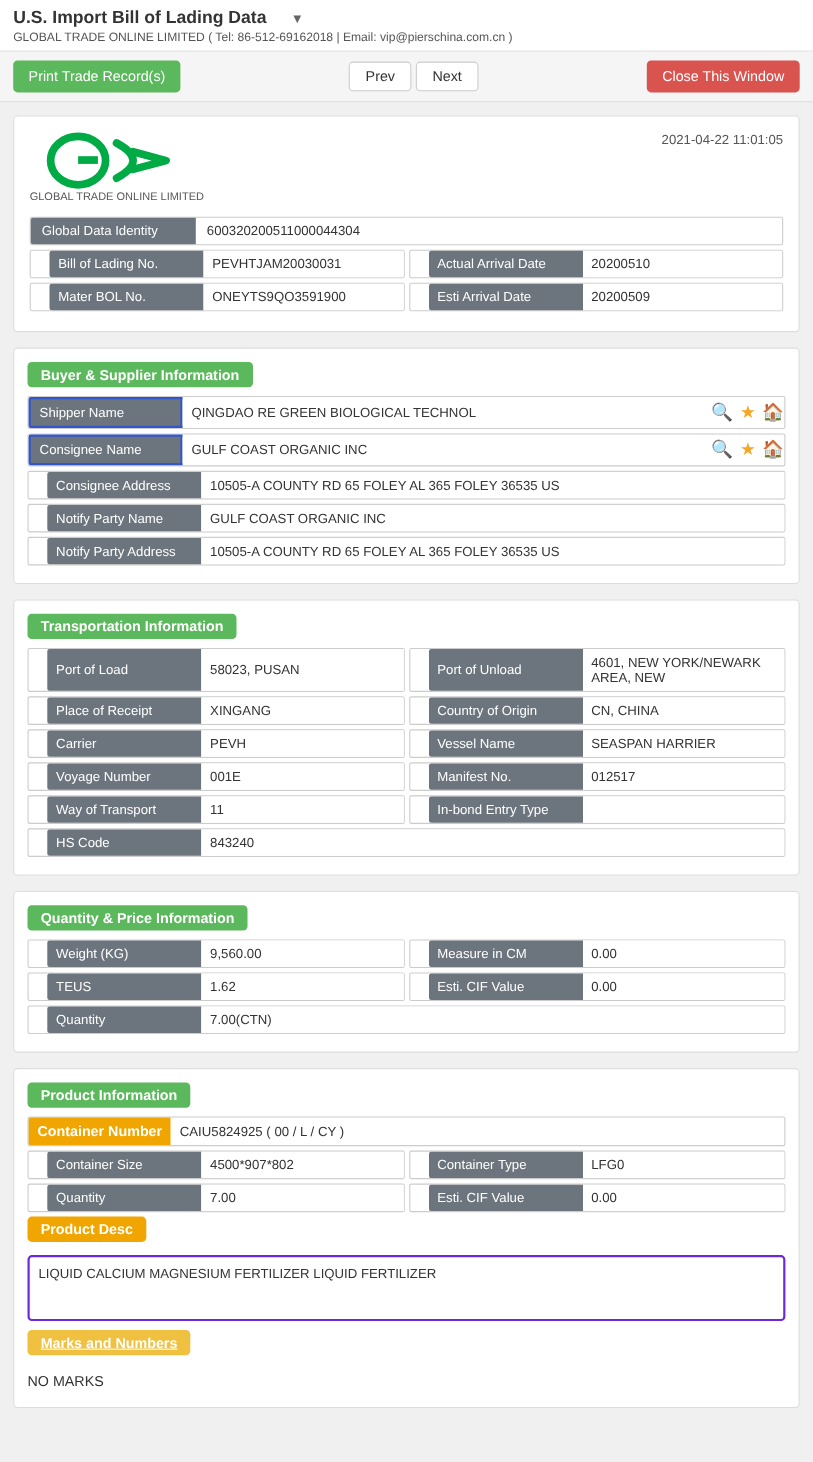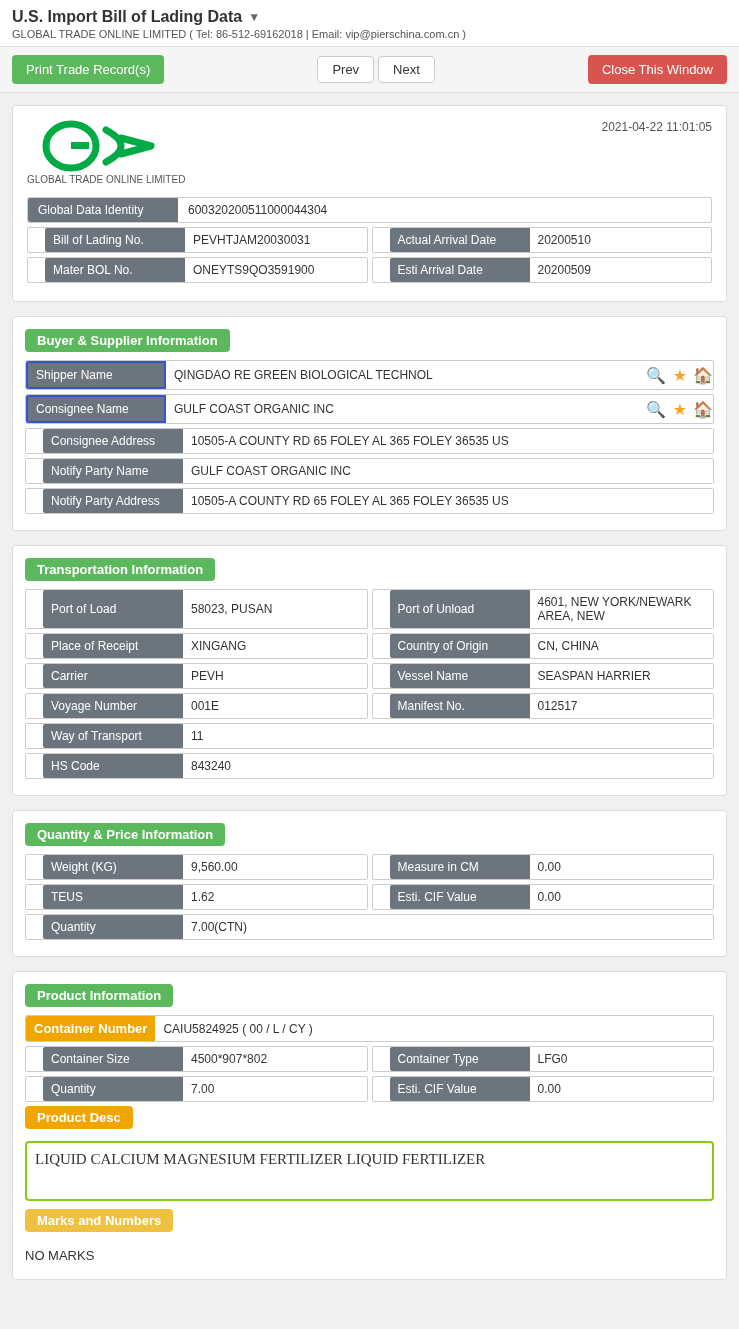--- a/index.html
+++ b/index.html
@@ -1,19 +1,19 @@
 <!DOCTYPE html>
 <html><head>
   <meta charset="utf-8">
   <style>
     * { box-sizing: border-box; margin: 0; padding: 0; }
     body { font-family: Arial, sans-serif; font-size: 13px; background: #f0f0f0; color: #333; width: 739px; }
 
     .page-header { background: #fff; padding: 8px 12px 6px; border-bottom: 1px solid #ddd; }
-    .page-title { font-size: 16px; font-weight: bold; color: #333; display: flex; align-items: center; gap: 6px; }
+    .page-title { font-size: 16px; font-weight: bold; color: #333; display: flex; align-items: center; gap: 22px; }
     .page-title .dropdown-arrow { color: #666; font-size: 12px; }
     .company-info { font-size: 11px; color: #555; margin-top: 2px; }
 
     .toolbar { background: #f5f5f5; padding: 8px 12px; display: flex; align-items: center; justify-content: space-between; border-bottom: 1px solid #ddd; }
     .btn-print { background: #5cb85c; color: #fff; border: none; padding: 7px 14px; border-radius: 4px; cursor: pointer; font-size: 13px; }
     .btn-nav { background: #fff; border: 1px solid #ccc; padding: 5px 14px; border-radius: 4px; cursor: pointer; font-size: 13px; color: #333; }
     .nav-group { display: flex; gap: 4px; }
     .btn-close { background: #d9534f; color: #fff; border: none; padding: 7px 14px; border-radius: 4px; cursor: pointer; font-size: 13px; text-align: right; }
 
     .content-area { padding: 12px; }
@@ -27,39 +27,39 @@
 
     .field-row { display: flex; align-items: stretch; border: 1px solid #ccc; margin-bottom: 4px; border-radius: 2px; padding-left: 17px; }
     .field-label { background: #6c757d; color: #fff; padding: 5px 8px; min-width: 140px; font-size: 12px; display: flex; align-items: center; border-radius: 2px 0 0 2px; }
     .field-value { padding: 5px 8px; flex: 1; background: #fff; font-size: 12px; display: flex; align-items: center; }
 
     .two-col { display: flex; gap: 4px; margin-bottom: 4px; }
     .two-col .field-row { flex: 1; margin-bottom: 0; }
 
     .section-header { display: inline-block; background: #5cb85c; color: #fff; padding: 4px 12px; border-radius: 4px; font-size: 13px; font-weight: bold; margin-bottom: 8px; }
     .section-header-orange { display: inline-block; background: #f0a500; color: #fff; padding: 4px 12px; border-radius: 4px; font-size: 13px; font-weight: bold; margin-bottom: 0; }
-    .section-header-yellow { display: inline-block; background: #f0c040; color: #fff; padding: 4px 12px; border-radius: 4px; font-size: 13px; font-weight: bold; margin-bottom: 6px; }
+    .section-header-yellow { display: inline-block; background: #f0c040; color: #fff; padding: 4px 12px; border-radius: 4px; font-size: 13px; font-weight: bold; margin-bottom: 6px; text-decoration: underline; }
     .section-wrapper { background: #fff; border: 1px solid #ddd; border-radius: 4px; padding: 12px; margin-bottom: 14px; }
 
     .global-data-row { display: flex; border: 1px solid #ccc; margin-bottom: 4px; border-radius: 2px; }
     .global-label { background: #6c757d; color: #fff; padding: 5px 10px; min-width: 150px; font-size: 12px; display: flex; align-items: center; border-radius: 2px 0 0 2px; }
     .global-value { padding: 5px 10px; font-size: 12px; flex: 1; display: flex; align-items: center; }
 
     .icons-group { display: flex; align-items: center; gap: 6px; margin-left: 8px; }
     .icon-search { color: #888; font-size: 16px; cursor: pointer; }
     .icon-star { color: #f5a623; font-size: 16px; cursor: pointer; }
     .icon-home { color: #888; font-size: 16px; cursor: pointer; }
 
     .field-with-icon { display: flex; align-items: center; border: 1px solid #ccc; margin-bottom: 4px; border-radius: 2px; }
     .field-with-icon .field-label { border-radius: 2px 0 0 2px; }
     .field-with-icon .field-value { flex: 1; }
 
     .highlighted-label { border: 2px solid #3355cc; border-radius: 3px; }
 
-    .product-desc-box { border: 2px solid #84cc16; border-radius: 4px; padding: 8px; margin: 8px 0; min-height: 60px; font-size: 15px; font-family: Liberation Serif, serif; }
+    .product-desc-box { border: 2px solid #6d28d9; border-radius: 4px; padding: 8px; margin: 8px 0; min-height: 60px; font-size: 12px; }
 
     .container-num-row { display: flex; align-items: center; border: 1px solid #ccc; margin-bottom: 4px; border-radius: 2px; }
     .container-num-label { padding: 5px 8px; border-radius: 2px 0 0 2px; }
     .container-num-value { padding: 5px 8px; font-size: 12px; flex: 1; }
   </style>
 </head>
 <body>
 
 <div class="page-header">
   <div class="page-title">
@@ -224,20 +224,24 @@
         <div class="field-value">012517</div>
       </div>
     </div>
 
     
     <div class="two-col">
       <div class="field-row">
         <div class="field-label">Way of Transport</div>
         <div class="field-value">11</div>
       </div>
+      <div class="field-row">
+        <div class="field-label">In-bond Entry Type</div>
+        <div class="field-value"></div>
+      </div>
     </div>
 
     
     <div class="field-row">
       <div class="field-label">HS Code</div>
       <div class="field-value">843240</div>
     </div>
 
   </div>
 

